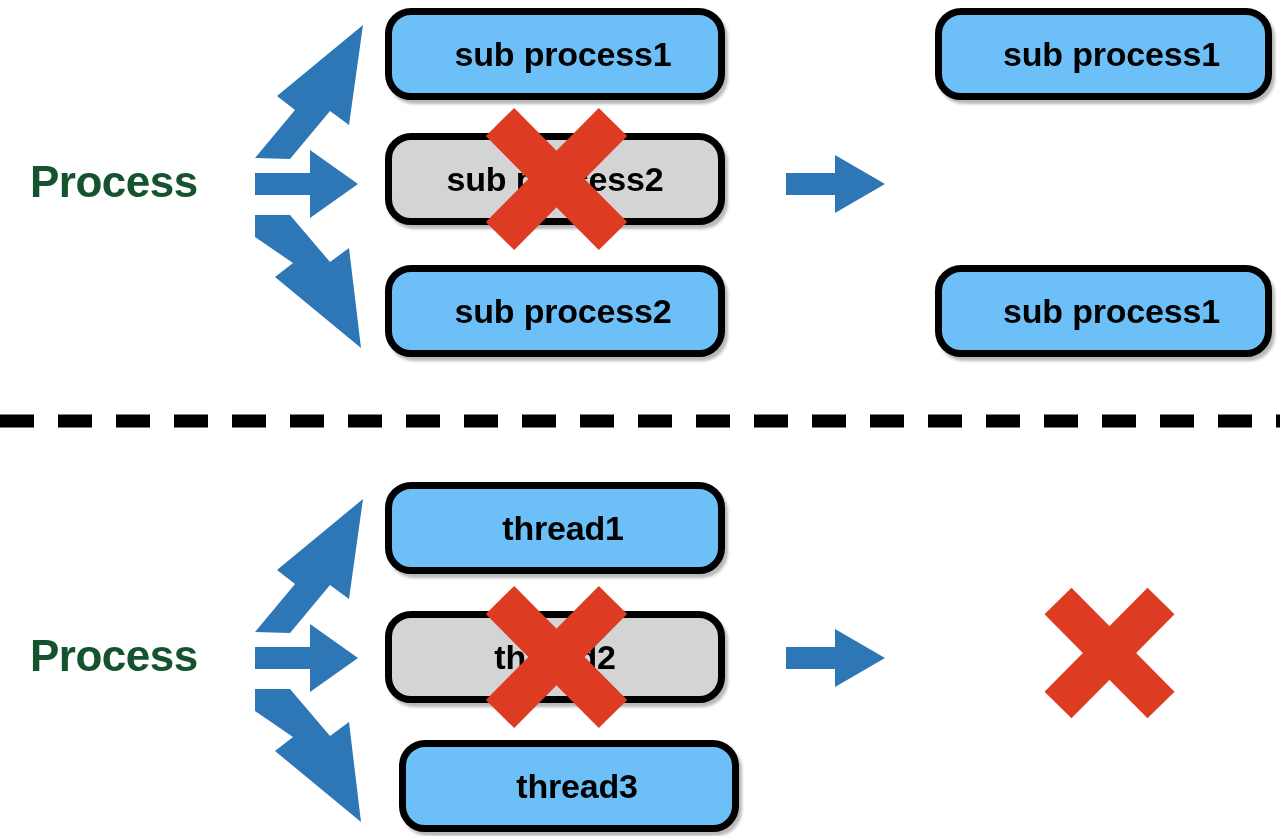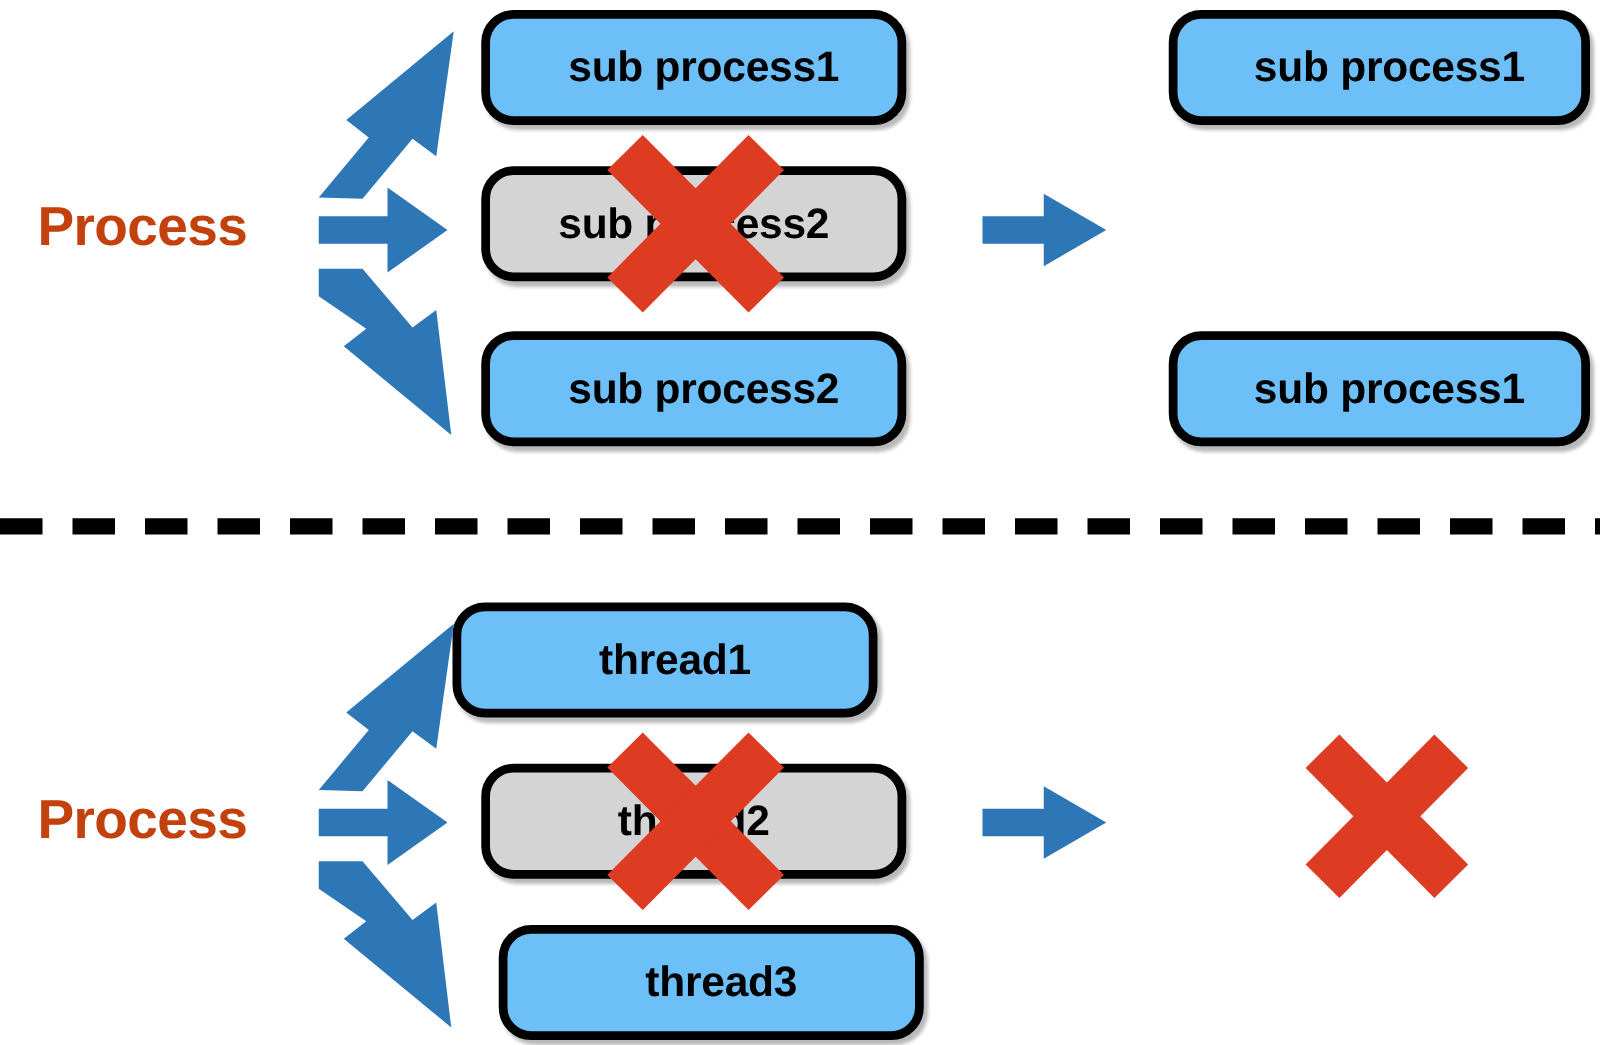--- a/index.html
+++ b/index.html
@@ -40,21 +40,21 @@
 
   .node-label {
     pointer-events: none;
   }
 
   
   .side-label {
     position: absolute;
     font-size: 44px;
     font-weight: 700;
-    color: #c2410c;
+    color: #14532d;
     letter-spacing: -0.5px;
     white-space: nowrap;
     text-align: right;
   }
 
   
   .layer {
     position: absolute;
     left: 0;
     top: 0;
@@ -130,21 +130,21 @@
   <div class="node blue" style="left:935px; top:8px; width:337px; height:92px;">
     <span class="node-label">sub process1</span>
   </div>
 
   <div class="node blue" style="left:935px; top:265px; width:337px; height:92px;">
     <span class="node-label">sub process1</span>
   </div>
 
   <div class="side-label" style="left:30px; top:631px;">Process</div>
 
-  <div class="node blue" style="left:362px; top:482px; width:340px; height:92px;">
+  <div class="node blue" style="left:385px; top:482px; width:340px; height:92px;">
     <span class="node-label">thread1</span>
   </div>
 
   <div class="node gray" style="left:385px; top:611px; width:340px; height:92px;">
     <span class="node-label">thread2</span>
   </div>
 
   <div class="node blue" style="left:385px; top:740px; width:340px; height:92px;margin-left:14px;">
     <span class="node-label">thread3</span>
   </div>

